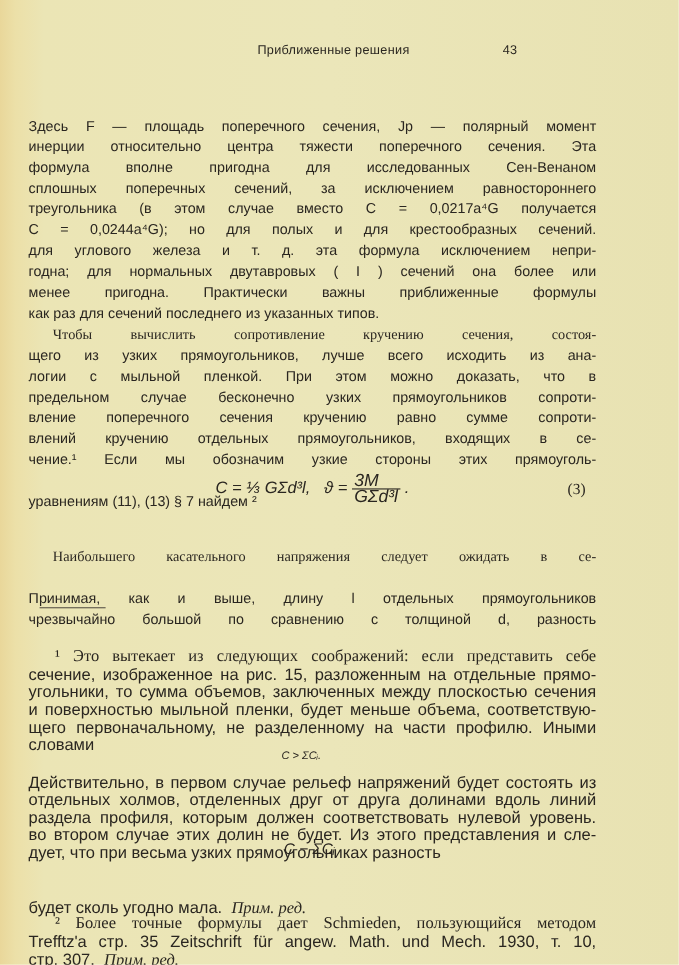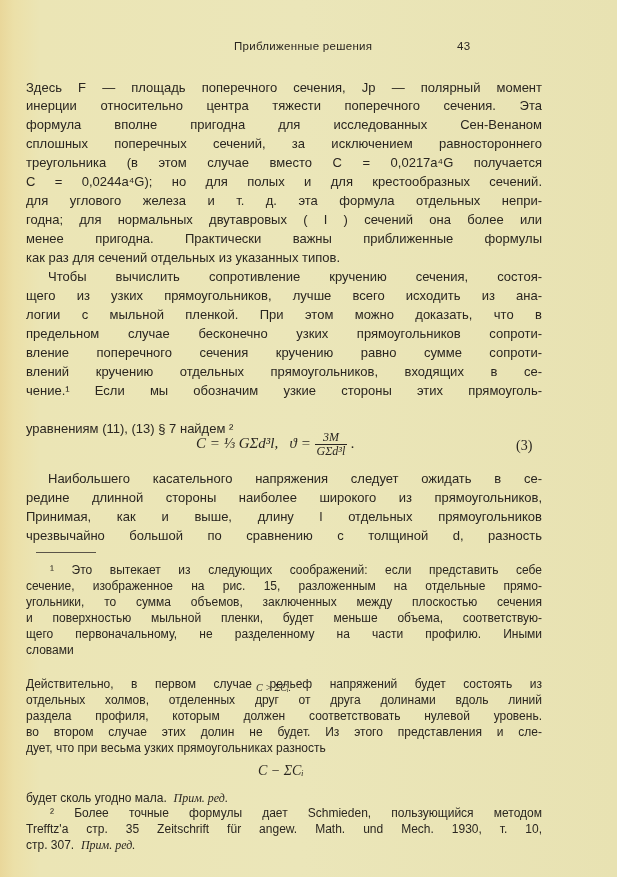--- a/index.html
+++ b/index.html
@@ -13,32 +13,32 @@
   .page { position: absolute; left: 0; top: 0; width: 617px; height: 877px; }
   .running-head {
     position: absolute; top: 40px; left: 0; width: 617px; height: 16px;
     font-size: 11.5px; letter-spacing: 0.3px; margin-left: 12px;
   }
   .running-head .title { position: absolute; left: 222px; top: 0; }
   .running-head .pnum { position: absolute; left: 445px; top: 0; }
   .line {
     position: absolute; left: 26px; width: 516px; height: 17px;
     font-size: 13px; line-height: 17px; white-space: nowrap;
-    text-align: justify; text-align-last: justify;
+    text-align: justify; text-align-last: justify; margin-top: 27px;
   }
   .line.last { text-align-last: left; }
-  .line.indent { padding-left: 22px; width: 494px; }
-  .fn { font-size: 12px; line-height: 15px; height: 15px; }
+  .line.indent { padding-left: 22px; width: 494px; font-family: Liberation Serif, serif; }
+  .fn { font-size: 15px; line-height: 15px; height: 15px; }
   .fn.indent { padding-left: 24px; width: 492px; }
   .eq {
-    position: absolute; font-family: Liberation Serif, serif;
+    position: absolute; font-family: Liberation Sans, sans-serif;
     font-style: italic; font-size: 15px; white-space: nowrap;
   }
   .eq-num { position: absolute; left: 516px; top: 438px; font-size: 14px; font-family: "Liberation Serif", serif; }
-  .frac { display: inline-block; vertical-align: middle; text-align: center; font-size: 12px; line-height: 13px; }
+  .frac { display: inline-block; vertical-align: middle; text-align: left; font-size: 16px; line-height: 13px; }
   .frac .num { display: block; border-bottom: 1px solid #2a2620; padding: 0 2px; }
   .frac .den { display: block; padding: 0 2px; }
   .rule { position: absolute; left: 36px; top: 552px; width: 60px; height: 1px; background: #5a5448; }
   .it { font-family: "Liberation Serif", serif; font-style: italic; }
 </style>
 </head>
 <body>
 
 <div class="page">
 
@@ -46,24 +46,24 @@
     <span class="title">Приближенные решения</span>
     <span class="pnum">43</span>
   </div>
 
   <div class="line" style="top:79px">Здесь F — площадь поперечного сечения, Jp — полярный момент</div>
   <div class="line" style="top:97px">инерции относительно центра тяжести поперечного сечения. Эта</div>
   <div class="line" style="top:116px">формула вполне пригодна для исследованных Сен-Венаном</div>
   <div class="line" style="top:135px">сплошных поперечных сечений, за исключением равностороннего</div>
   <div class="line" style="top:154px">треугольника (в этом случае вместо C = 0,0217a⁴G получается</div>
   <div class="line" style="top:173px">C = 0,0244a⁴G); но для полых и для крестообразных сечений.</div>
-  <div class="line" style="top:192px">для углового железа и т. д. эта формула отдельных непри-</div>
+  <div class="line" style="top:192px">для углового железа и т. д. эта формула исключением непри-</div>
   <div class="line" style="top:211px">годна; для нормальных двутавровых ( I ) сечений она более или</div>
   <div class="line" style="top:230px">менее пригодна. Практически важны приближенные формулы</div>
-  <div class="line last" style="top:249px">как раз для сечений отдельных из указанных типов.</div>
+  <div class="line last" style="top:249px">как раз для сечений последнего из указанных типов.</div>
 
   <div class="line indent" style="top:268px">Чтобы вычислить сопротивление кручению сечения, состоя-</div>
   <div class="line" style="top:287px">щего из узких прямоугольников, лучше всего исходить из ана-</div>
   <div class="line" style="top:306px">логии с мыльной пленкой. При этом можно доказать, что в</div>
   <div class="line" style="top:325px">предельном случае бесконечно узких прямоугольников сопроти-</div>
   <div class="line" style="top:344px">вление поперечного сечения кручению равно сумме сопроти-</div>
   <div class="line" style="top:363px">влений кручению отдельных прямоугольников, входящих в се-</div>
   <div class="line" style="top:382px">чение.¹ Если мы обозначим узкие стороны этих прямоуголь-</div>
   <div class="line last" style="top:420px">уравнениям (11), (13) § 7 найдем ²</div>
 
@@ -73,21 +73,20 @@
     <span>ϑ =</span>
     <span class="frac">
       <span class="num">3M</span>
       <span class="den">GΣd³l</span>
     </span>
     <span>.</span>
   </div>
   <div class="eq-num">(3)</div>
 
   <div class="line indent" style="top:470px">Наибольшего касательного напряжения следует ожидать в се-</div>
-  <div class="line" style="top:489px">редине длинной стороны наиболее широкого из прямоугольников,</div>
   <div class="line" style="top:508px">Принимая, как и выше, длину l отдельных прямоугольников</div>
   <div class="line" style="top:527px">чрезвычайно большой по сравнению с толщиной d, разность</div>
 
   <div class="rule"></div>
 
   <div class="line fn indent" style="top:563px">¹ Это вытекает из следующих соображений: если представить себе</div>
   <div class="line fn" style="top:579px">сечение, изображенное на рис. 15, разложенным на отдельные прямо-</div>
   <div class="line fn" style="top:595px">угольники, то сумма объемов, заключенных между плоскостью сечения</div>
   <div class="line fn" style="top:611px">и поверхностью мыльной пленки, будет меньше объема, соответствую-</div>
   <div class="line fn last" style="top:643px">словами</div>

